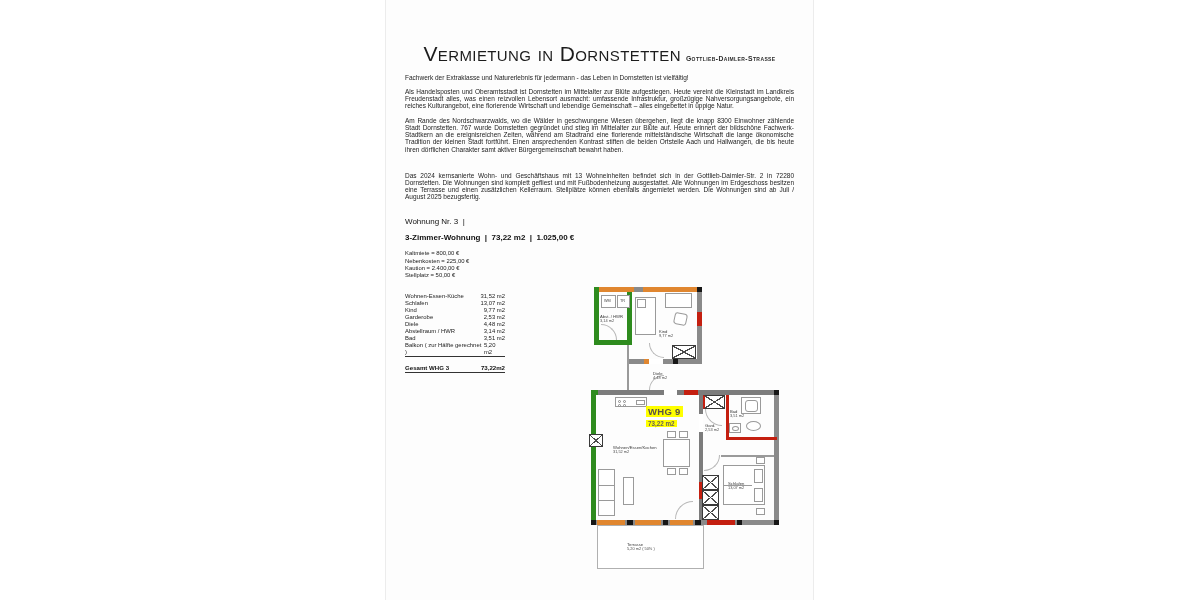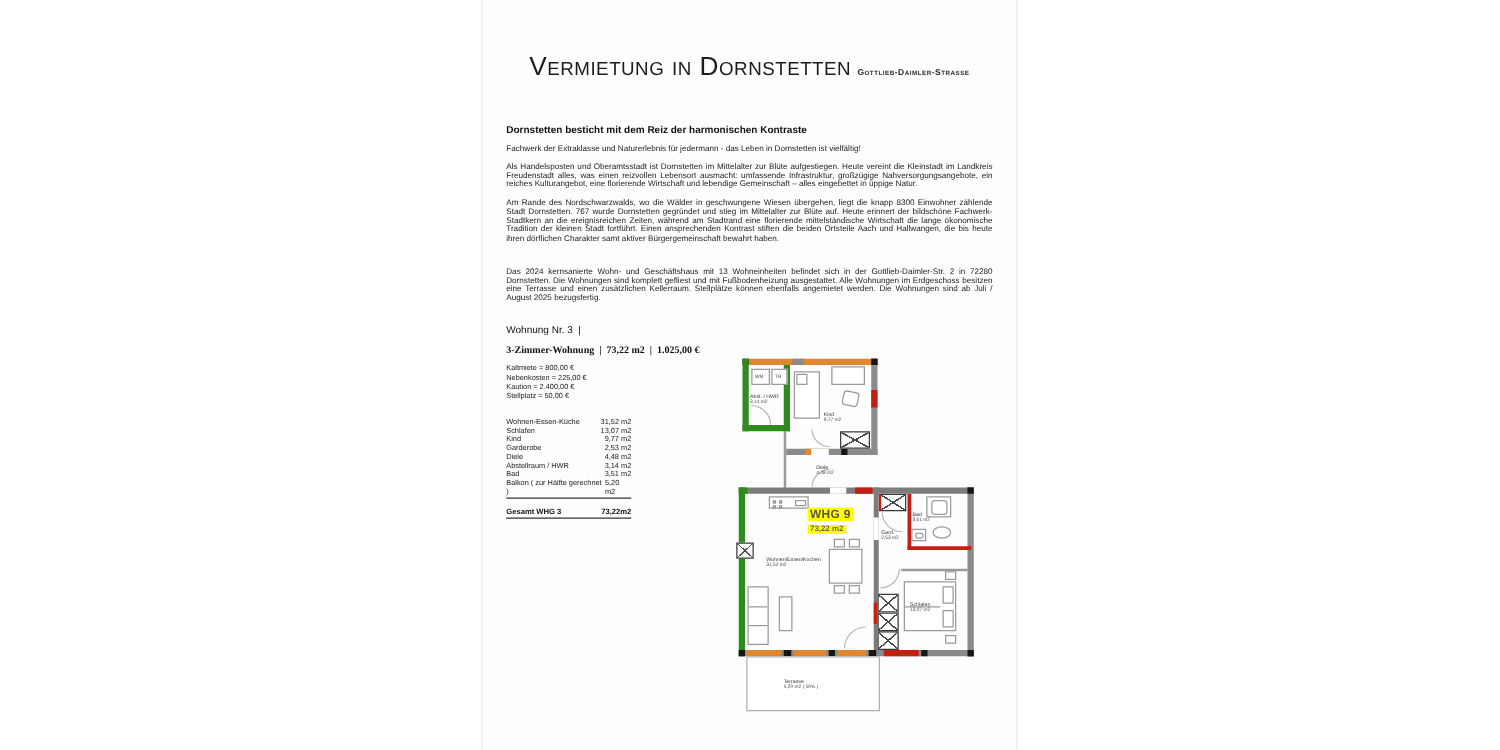--- a/index.html
+++ b/index.html
@@ -9,21 +9,21 @@
 
   
   .doc-title-wrap{margin-top:42px;text-align:center;white-space:nowrap;}
   .doc-title{font-variant:small-caps;font-size:21px;letter-spacing:.4px;color:#1c1c1c;font-weight:500;}
   .doc-subtitle{font-variant:small-caps;font-size:6.8px;letter-spacing:.4px;color:#2a2a2a;font-weight:600;margin-left:5px;}
   .textcol{margin:0 19px;}
   .intro-heading{margin-top:33px;font-size:8px;font-weight:bold;color:#111;}
   .textcol p{font-size:6.5px;line-height:1.1;color:#222;text-align:justify;margin:7.5px 0 0 0;}
   .textcol p:nth-of-type(4){margin-top:19px;}
   .unit-heading{margin-top:17px;font-size:8px;font-weight:normal;color:#111;}
-  .unit-summary{margin-top:7px;font-size:8px;font-weight:bold;color:#111;font-family:Liberation Serif, serif;}
+  .unit-summary{margin-top:7px;font-size:8px;font-weight:bold;color:#111;}
   .costs{margin-top:8px;font-size:5.9px;line-height:1.22;color:#222;}
   .room-table{margin-top:14px;width:100px;font-size:5.9px;color:#222;border-collapse:collapse;}
   .room-table .row{display:flex;justify-content:space-between;line-height:1.18;}
   .room-table .row:last-child{border-bottom:.8px solid #333;}
   .room-total{margin-top:7px;width:100px;display:flex;justify-content:space-between;
     font-size:6.1px;font-weight:bold;color:#111;border-bottom:.9px solid #333;padding-bottom:1px;}
 
   
   #plan{position:absolute;left:203px;top:287px;width:195px;height:290px;}
   .w{position:absolute;}
@@ -53,21 +53,20 @@
 </head>
 <body>
 
 <div id="page">
 
   <div class="doc-title-wrap">
     <span class="doc-title">Vermietung in Dornstetten</span><span class="doc-subtitle">Gottlieb-Daimler-Strasse</span>
   </div>
 
   <div class="textcol">
-    <div class="intro-heading">Dornstetten besticht mit dem Reiz der harmonischen Kontraste</div>
 
     <div>
 
     <p>Fachwerk der Extraklasse und Naturerlebnis für jedermann - das Leben in Dornstetten ist vielfältig!</p>
         <p>Als Handelsposten und Oberamtsstadt ist Dornstetten im Mittelalter zur Blüte aufgestiegen. Heute vereint die Kleinstadt im Landkreis Freudenstadt alles, was einen reizvollen Lebensort ausmacht: umfassende Infrastruktur, großzügige Nahversorgungsangebote, ein reiches Kulturangebot, eine florierende Wirtschaft und lebendige Gemeinschaft – alles eingebettet in üppige Natur.</p>
         <p>Am Rande des Nordschwarzwalds, wo die Wälder in geschwungene Wiesen übergehen, liegt die knapp 8300 Einwohner zählende Stadt Dornstetten. 767 wurde Dornstetten gegründet und stieg im Mittelalter zur Blüte auf. Heute erinnert der bildschöne Fachwerk-Stadtkern an die ereignisreichen Zeiten, während am Stadtrand eine florierende mittelständische Wirtschaft die lange ökonomische Tradition der kleinen Stadt fortführt. Einen ansprechenden Kontrast stiften die beiden Ortsteile Aach und Hallwangen, die bis heute ihren dörflichen Charakter samt aktiver Bürgergemeinschaft bewahrt haben.</p>
         <p>Das 2024 kernsanierte Wohn- und Geschäftshaus mit 13 Wohneinheiten befindet sich in der Gottlieb-Daimler-Str. 2 in 72280 Dornstetten. Die Wohnungen sind komplett gefliest und mit Fußbodenheizung ausgestattet. Alle Wohnungen im Erdgeschoss besitzen eine Terrasse und einen zusätzlichen Kellerraum. Stellplätze können ebenfalls angemietet werden. Die Wohnungen sind ab Juli / August 2025 bezugsfertig.</p>
       </div>
 
     <div class="unit-heading">Wohnung Nr. 3&nbsp; |</div>

